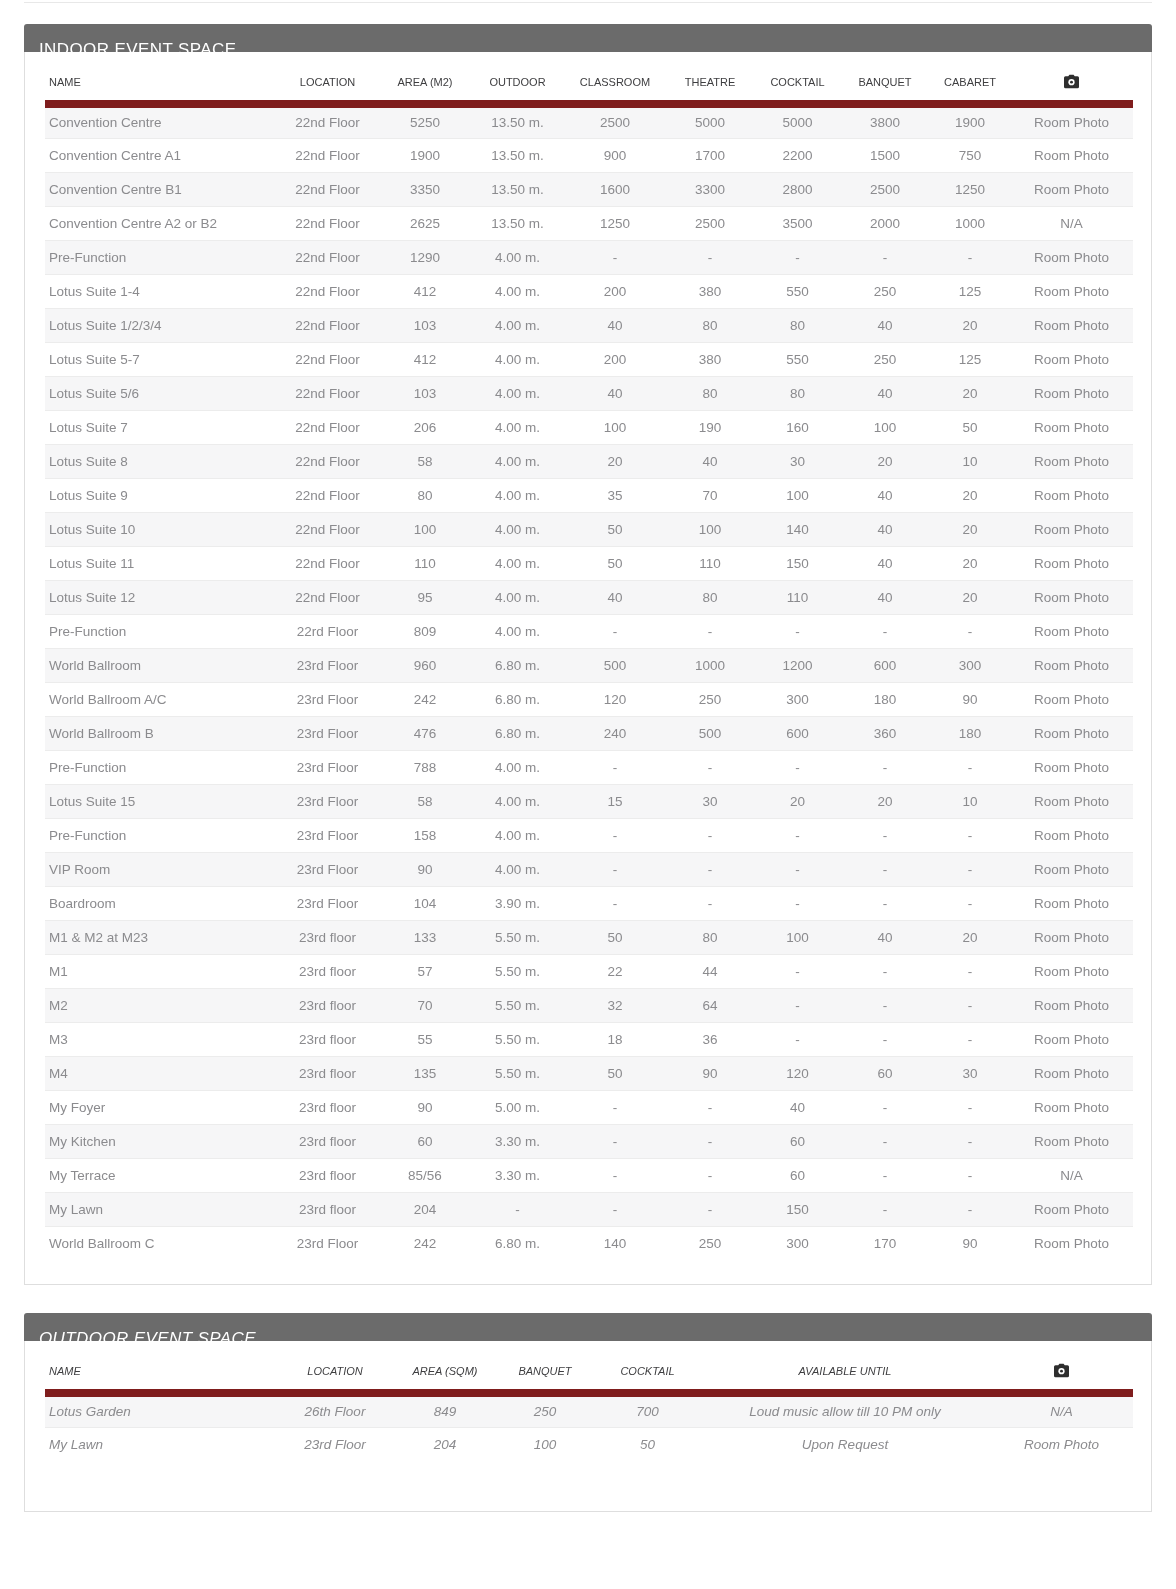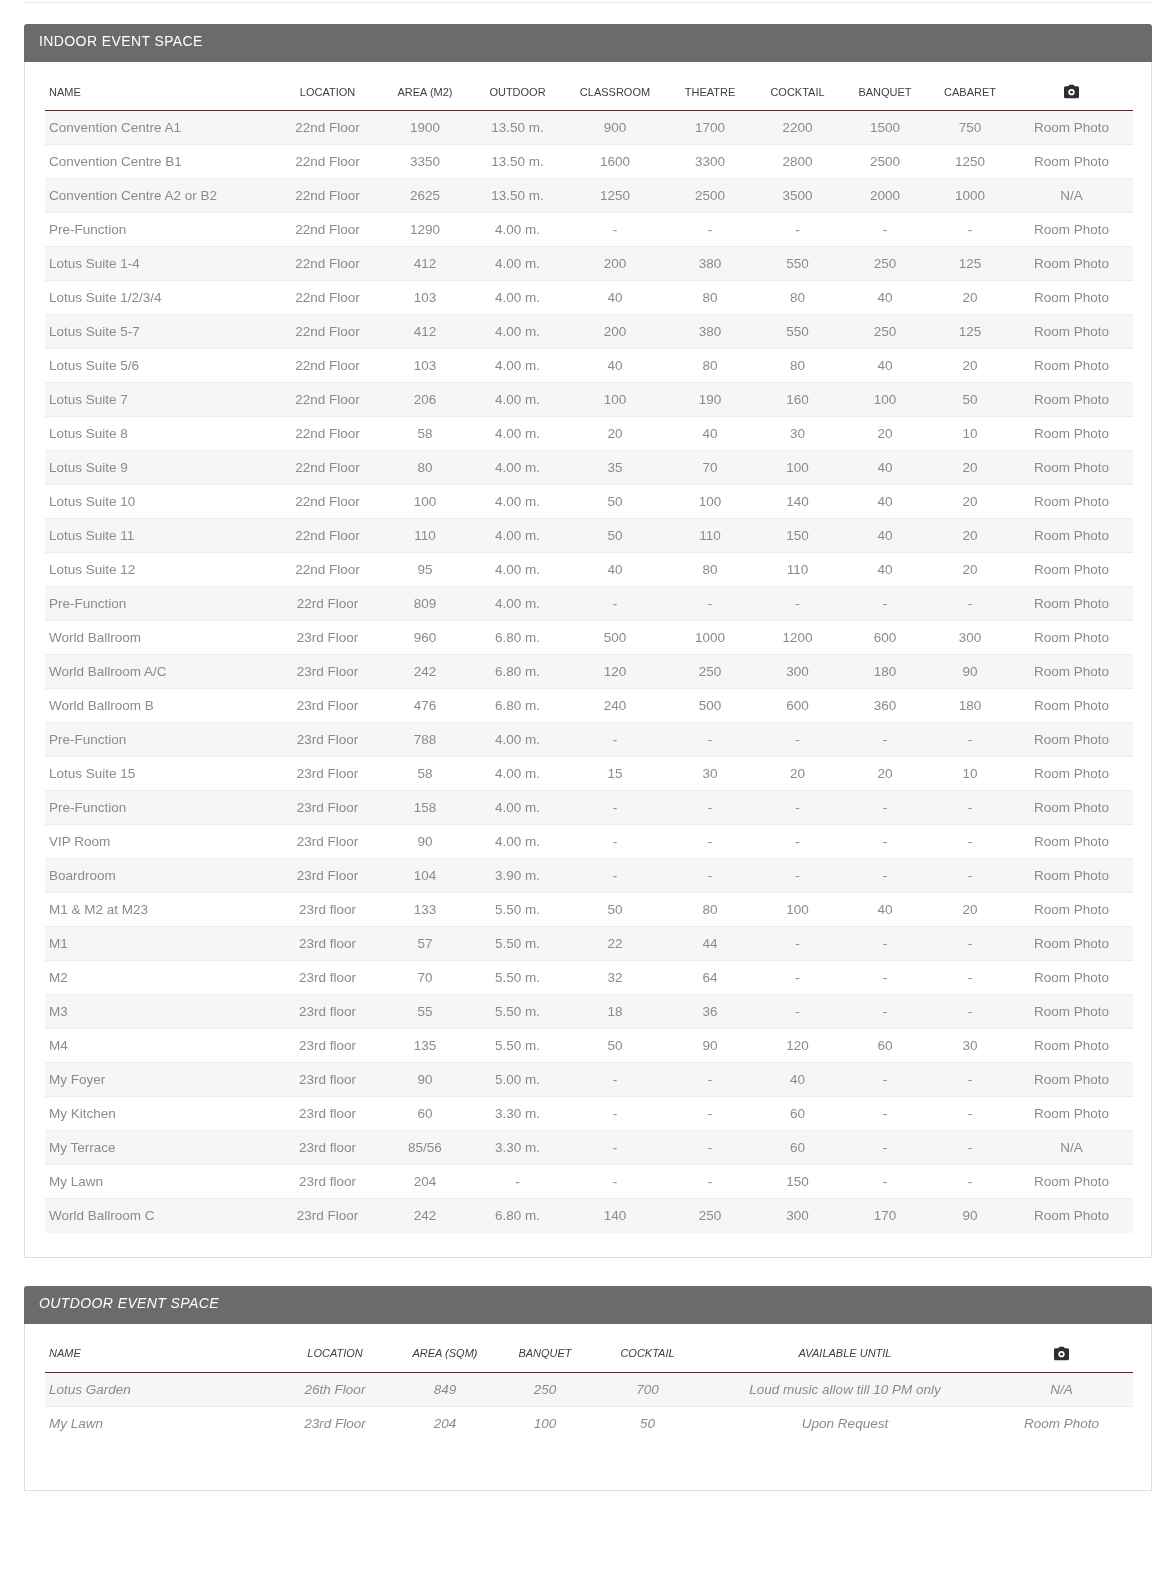--- a/index.html
+++ b/index.html
@@ -13,24 +13,24 @@
     margin: 0 24px 0 24px;
     border-top: 1px solid #e8e8e8;
     height: 0;
   }
   .panel { margin: 0 24px; }
   .panel.indoor { margin-top: 21px; }
   .panel.outdoor { margin-top: 28px; font-style: italic; }
   .panel-header {
     background: #6b6b6b;
     color: #ffffff;
-    height: 38px;
+    height: 28px;
     line-height: 34px;
-    padding: 0 15px;
-    font-size: 14px;
+    padding: 9px 15px;
+    font-size: 17px;
     letter-spacing: 0.4px;
     border-radius: 3px 3px 0 0;
   }
   .panel-body {
     background: #ffffff;
     border: 1px solid #dedede;
     border-top: none;
     padding: 14px 20px 24px 20px;
   }
   .panel.outdoor .panel-body { padding-bottom: 50px; }
@@ -38,21 +38,21 @@
     width: 100%;
     border-collapse: collapse;
     table-layout: fixed;
   }
   thead th {
     font-size: 11px;
     font-weight: 400;
     color: #3e3e40;
     text-align: center;
     padding: 8px 4px 11px 4px;
-    border-bottom: 1px solid #7f1d1d;
+    border-bottom: 8px solid #7f1d1d;
     white-space: nowrap;
   }
   thead th.al { text-align: left; }
   tbody td {
     font-size: 13.5px;
     color: #8b8b8e;
     text-align: center;
     height: 34px;
     padding: 0 4px;
     white-space: nowrap;
@@ -103,20 +103,32 @@
               <svg class="cam-icon" viewBox="0 0 24 22" width="17" height="15">
                 <path fill="#2e2e2e" d="M9 1L7.2 3.4H3.2A2.2 2.2 0 0 0 1 5.6v13a2.2 2.2 0 0 0 2.2 2.2h17.6a2.2 2.2 0 0 0 2.2-2.2v-13a2.2 2.2 0 0 0-2.2-2.2h-4L15 1z"></path>
                 <circle cx="12" cy="12" r="4.6" fill="#ffffff"></circle>
                 <circle cx="12" cy="12" r="2.1" fill="#2e2e2e"></circle>
               </svg>
             </th>
           </tr>
         </thead>
         <tbody id="indoor-body">
             <tr>
+              <td class="al">Convention Centre</td>
+              <td>22nd Floor</td>
+              <td>5250</td>
+              <td>13.50 m.</td>
+              <td>2500</td>
+              <td>5000</td>
+              <td>5000</td>
+              <td>3800</td>
+              <td>1900</td>
+              <td>Room Photo</td>
+            </tr>
+            <tr>
               <td class="al">Convention Centre A1</td>
               <td>22nd Floor</td>
               <td>1900</td>
               <td>13.50 m.</td>
               <td>900</td>
               <td>1700</td>
               <td>2200</td>
               <td>1500</td>
               <td>750</td>
               <td>Room Photo</td>

